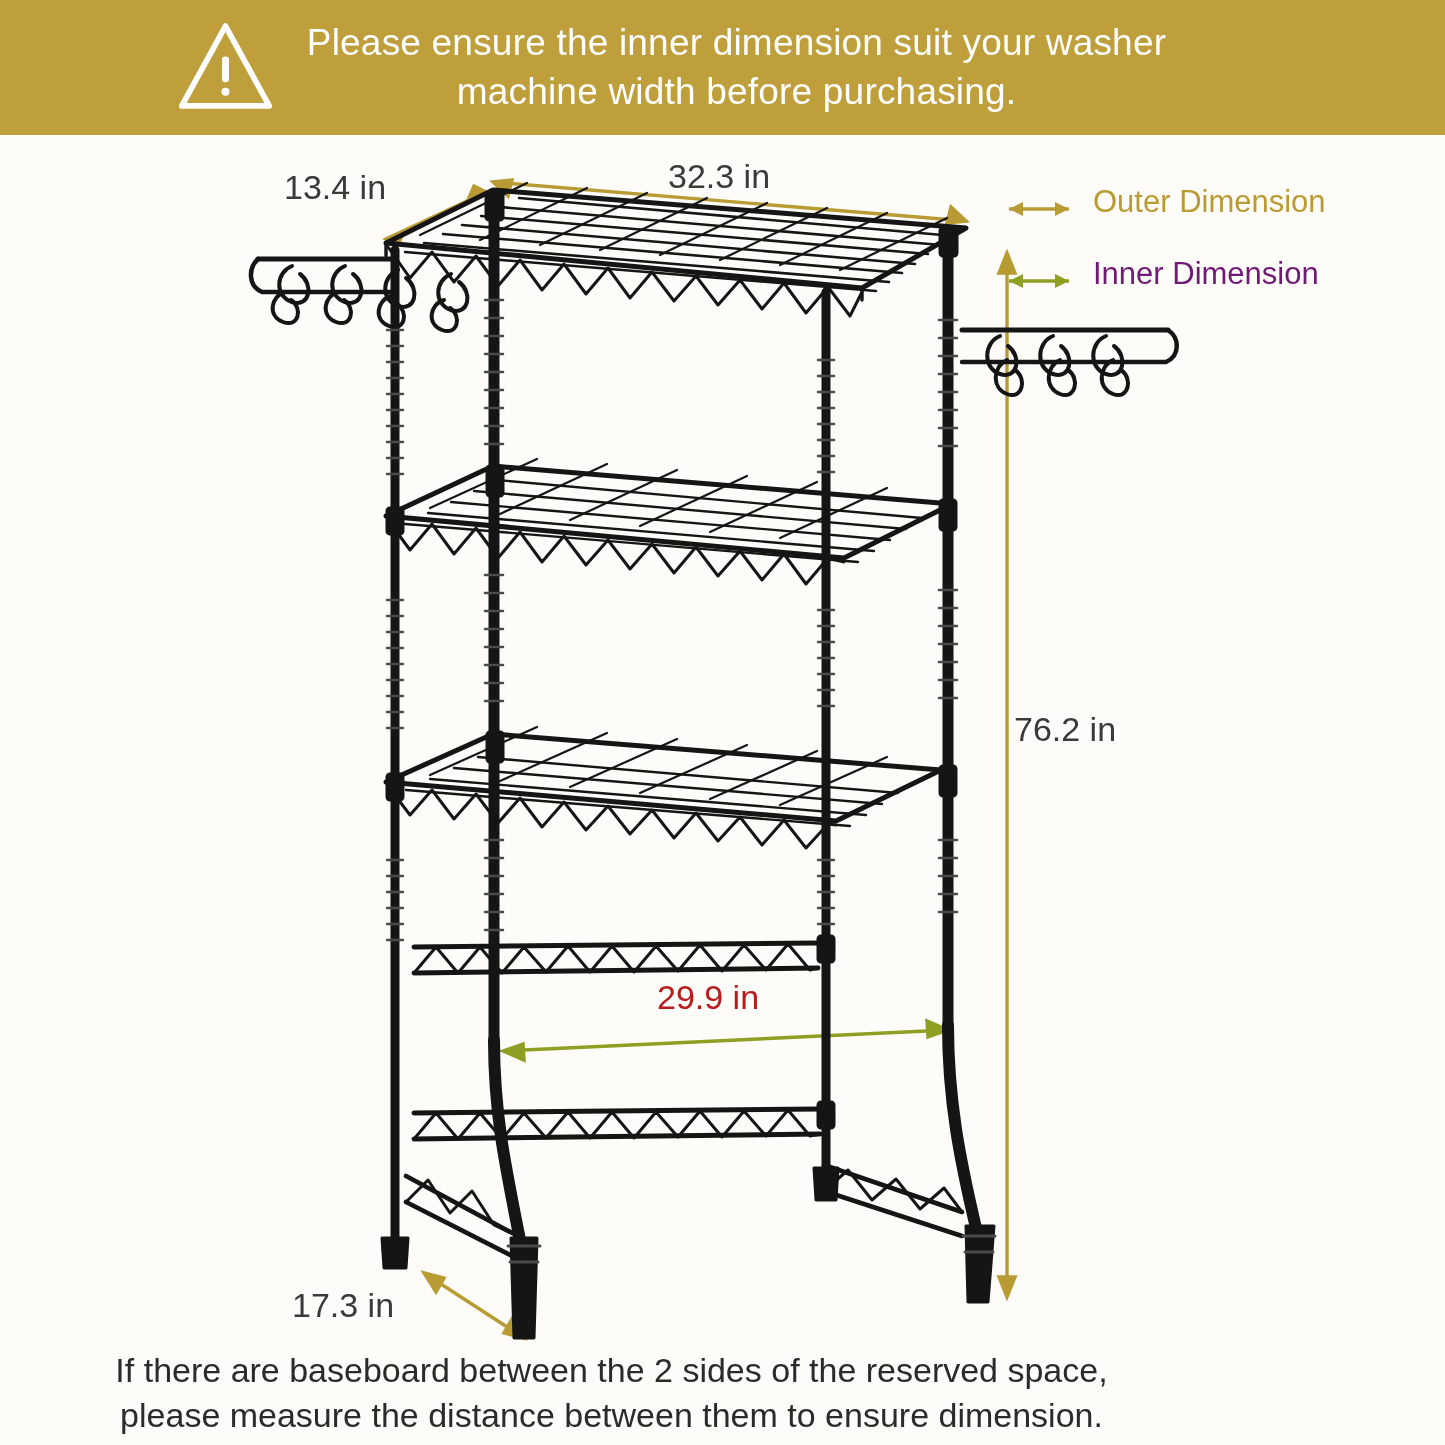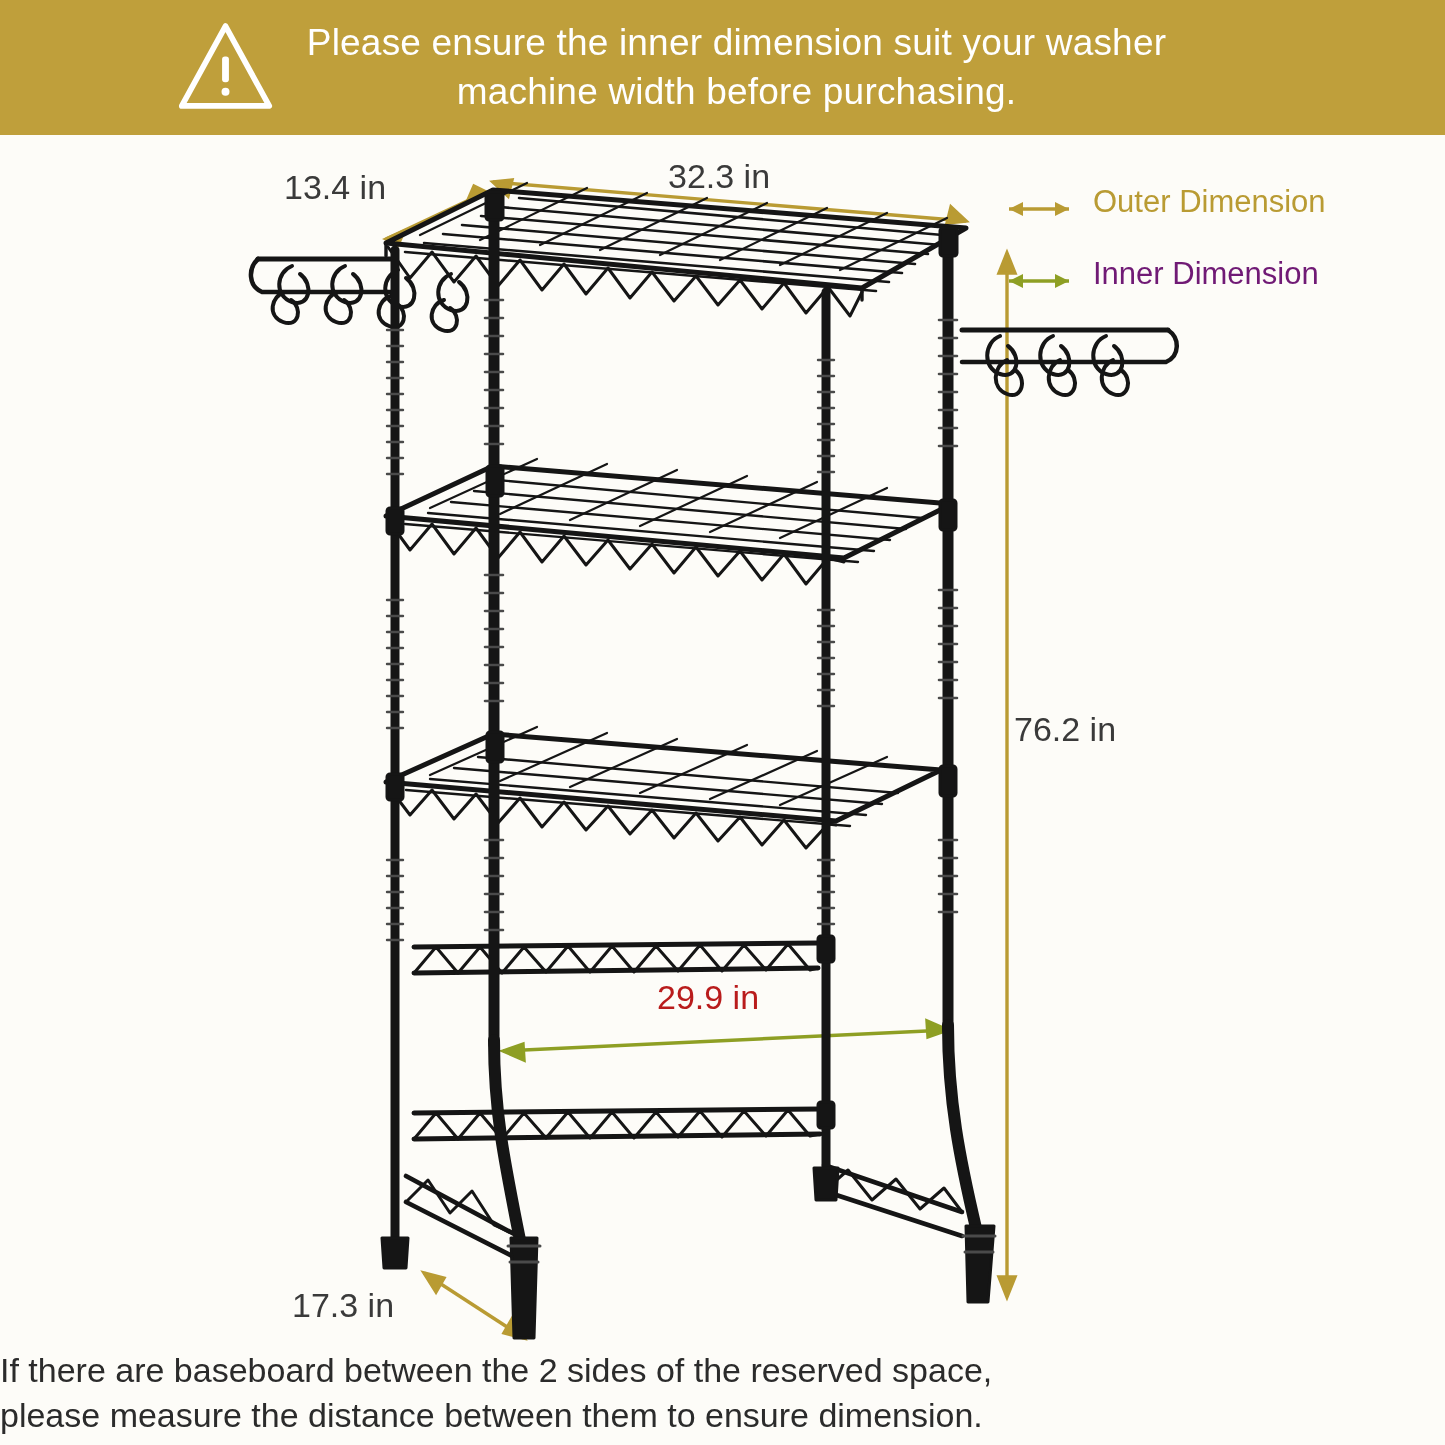--- a/index.html
+++ b/index.html
@@ -91,20 +91,21 @@
   #dim-height  { left: 1014px; top: 690px; margin-top: 20px; }
   #dim-inner-w { left: 657px; top: 978px; }
   #dim-foot    { left: 292px; top: 1286px; text-align: right; }
 
   
   .footnote {
     position: absolute;
     left: 0;
     top: 1348px;
     width: 1223px;
+    text-align: center;
     color: #2b2b2b;
     font-size: 34px;
     line-height: 1.33;
   }
 
   
   #art {
     position: absolute;
     left: 0; top: 0;
     width: 1445px;

